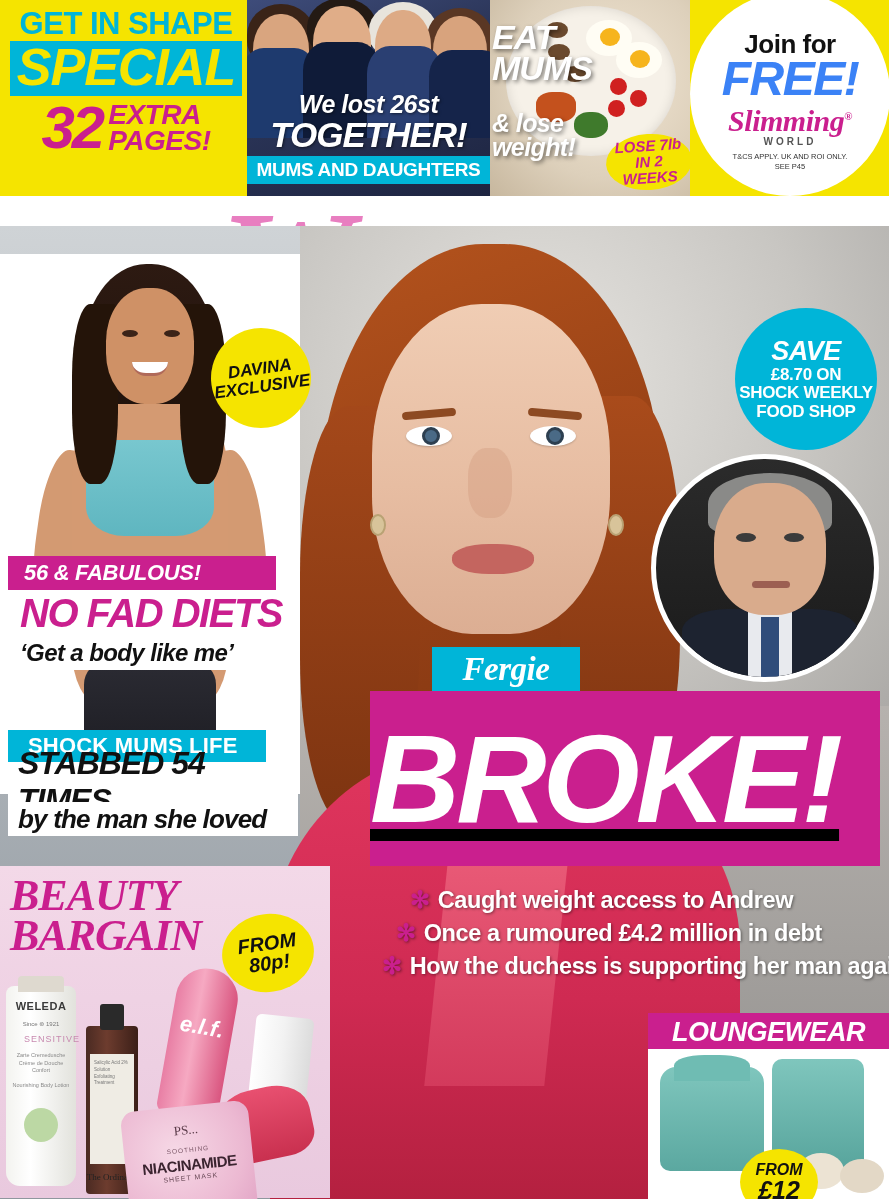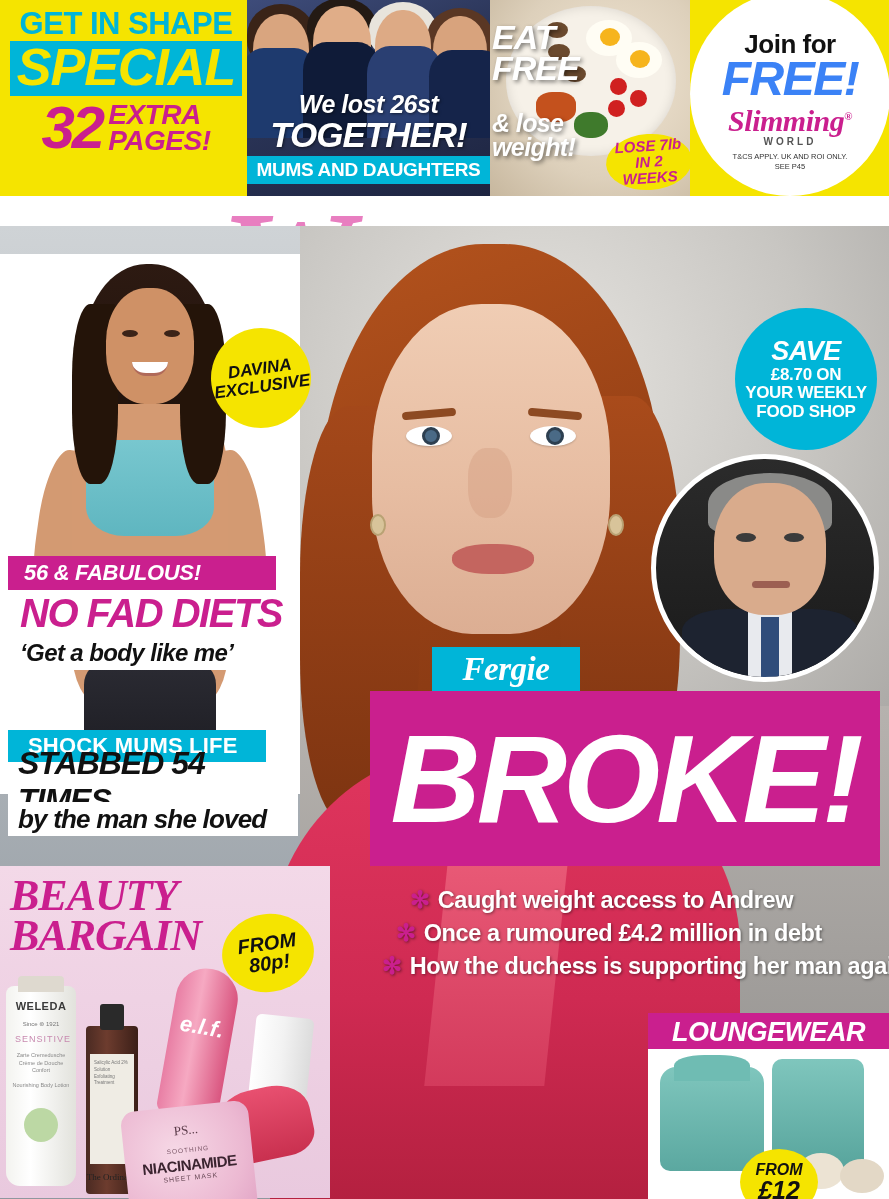--- a/index.html
+++ b/index.html
@@ -317,21 +317,21 @@
   
   .fergie-tag {
     position: absolute; left: 432px; top: 421px; width: 148px; height: 44px;
     background: #00b5d8; color: #ffffff;
     font-family: "Liberation Serif", serif; font-style: italic; font-weight: bold;
     font-size: 33px; display: flex; align-items: center; justify-content: center;
     letter-spacing: -0.5px;
   }
   .broke-box {
     position: absolute; left: 370px; top: 465px; width: 510px; height: 175px;
-    background: #ca1f8e; display: flex; align-items: center; justify-content: center;
+    background: #ca1f8e; display: flex; align-items: center; justify-content: flex-start; text-decoration: underline;
   }
   .broke-txt {
     color: #ffffff; font-weight: bold; font-style: italic; font-size: 125px;
     letter-spacing: -4px; line-height: 1;
   }
 
   
   .bullets { position: absolute; left: 382px; top: 660px; width: 500px; }
   .bullet-row {
     display: flex; align-items: baseline; gap: 8px; margin-bottom: 5px;
@@ -366,21 +366,21 @@
     position: absolute; left: 6px; top: 760px; width: 70px; height: 200px;
     background: linear-gradient(90deg,#f3f3ef 0%, #ffffff 35%, #e2e2dc 100%);
     border-radius: 8px 8px 14px 14px;
   }
   .weleda-cap { position: absolute; left: 12px; top: -10px; width: 46px; height: 16px;
     background: #ded9cf; border-radius: 4px 4px 0 0; }
   .weleda-name { position: absolute; left: 0; top: 14px; width: 70px; text-align: center;
     font-size: 11px; font-weight: bold; color: #3a3a3a; letter-spacing: .5px;}
   .weleda-sub { position: absolute; left: 0; top: 34px; width: 70px; text-align: center;
     font-size: 6px; color: #777; }
-  .weleda-sens { position: absolute; left: 0; top: 48px; width: 74px; text-align: center;
+  .weleda-sens { position: absolute; left: 0; top: 48px; width: 74px; text-align: right;
     font-size: 9px; color: #c88ab0; letter-spacing: 1px;}
   .weleda-desc { position: absolute; left: 6px; top: 66px; width: 58px; text-align: center;
     font-size: 5.5px; color: #8a8a8a; line-height: 1.4; }
   .weleda-green { position: absolute; left: 18px; top: 122px; width: 34px; height: 34px;
     border-radius: 50%; background: #bcd8a4; }
   .prod-ordinary {
     position: absolute; left: 86px; top: 800px; width: 52px; height: 168px;
     background: linear-gradient(90deg,#4a2a22 0%, #6d3c2e 40%, #3b1f18 100%);
     border-radius: 4px;
   }
@@ -514,21 +514,21 @@
       <div class="mush" style="left:74px; top:66px;"></div>
       <div class="tom" style="left:120px; top:78px;"></div>
       <div class="tom" style="left:140px; top:90px;"></div>
       <div class="tom" style="left:118px; top:100px;"></div>
       <div class="bean-blob" style="left:46px; top:92px;"></div>
       <div class="greens" style="left:84px; top:112px;"></div>
     </div>
 
     <div class="eat-more">
       <div>EAT</div>
-      <div>FREE</div>
+      <div>MUMS</div>
     </div>
     <div class="lose-weight">
       <div>&amp; lose</div>
       <div>weight!</div>
     </div>
     <div class="lose-7lb">
       <div>LOSE 7lb</div>
       <div>IN 2 WEEKS</div>
     </div>
 
@@ -594,21 +594,21 @@
     <div class="nofad">NO FAD DIETS</div>
     <div class="getbody">‘Get a body like me’</div>
 
     <div class="shock-bar">SHOCK MUMS LIFE</div>
     <div class="stabbed">STABBED 54 TIMES</div>
     <div class="bytheman">by the man she loved</div>
 
     <div class="save-circle">
       <div class="save-word">SAVE</div>
       <div class="save-sub">£8.70 ON</div>
-      <div class="save-sub">YOUR WEEKLY</div>
+      <div class="save-sub">SHOCK WEEKLY</div>
       <div class="save-sub">FOOD SHOP</div>
     </div>
 
     <div class="andrew">
       <div class="and-suit"></div>
       <div class="and-shirt"></div>
       <div class="and-tie"></div>
       <div class="and-hair"></div>
       <div class="and-face"></div>
       <div class="and-eye" style="left:80px; top:74px;"></div>

